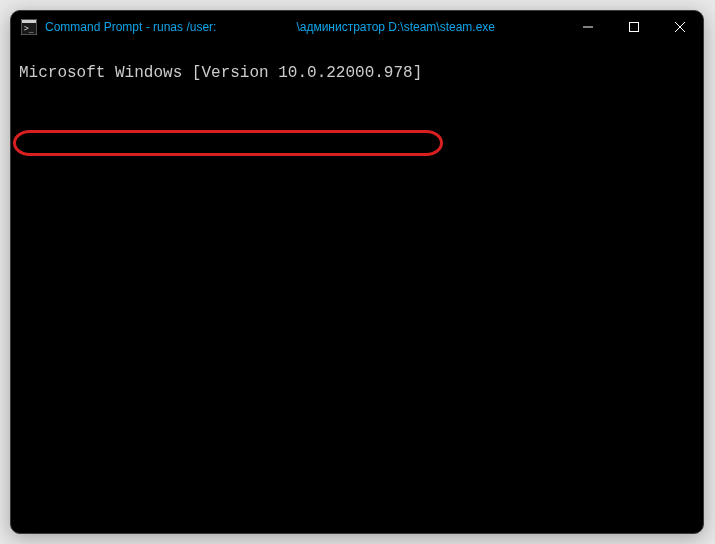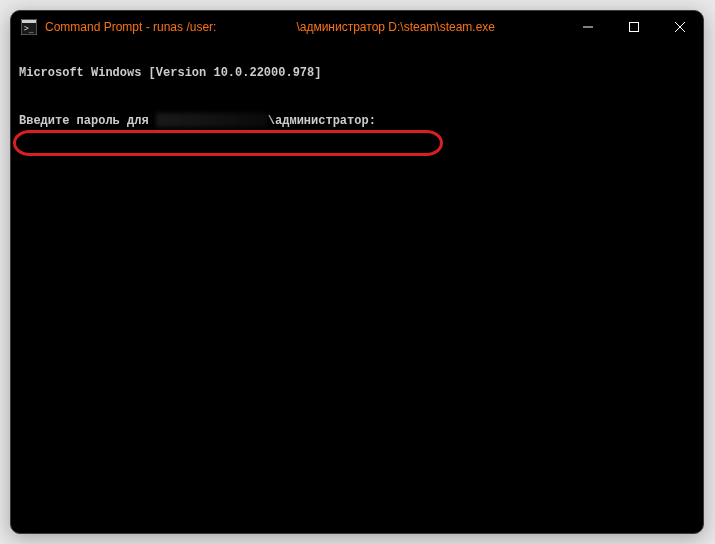--- a/index.html
+++ b/index.html
@@ -36,21 +36,21 @@
     .titlebar-icon-wrap {
       width: 16px;
       height: 16px;
       margin-left: 10px;
       margin-right: 8px;
       display: flex;
       align-items: center;
       justify-content: center;
     }
     .titlebar-title {
-      color: #f97316;
+      color: #0ea5e9;
       font-size: 12px;
       flex: 1;
       white-space: nowrap;
       overflow: hidden;
     }
     .title-blur {
       display: inline-block;
       width: 80px;
       height: 12px;
       background: #000;
@@ -67,28 +67,27 @@
       height: 32px;
       display: flex;
       align-items: center;
       justify-content: center;
       color: #ffffff;
       cursor: pointer;
     }
     .terminal {
       padding: 6px 12px 8px 8px;
       font-family: Consolas, 'Courier New', monospace;
-      font-size: 12px;
+      font-size: 16px;
       line-height: 16px;
       color: #cccccc;
       white-space: pre;
       position: relative;
       height: calc(100% - 32px);
       overflow: hidden;
-      font-weight: bold;
     }
     .line {
       white-space: pre;
     }
     .blur-inline {
       display: inline-block;
       height: 14px;
       background: linear-gradient(90deg, #1a1a1a, #0a0a0a);
       vertical-align: middle;
       border-radius: 2px;
@@ -140,16 +139,15 @@
             <line x1="0" y1="0" x2="10" y2="10" stroke="#fff" stroke-width="1"></line>
             <line x1="10" y1="0" x2="0" y2="10" stroke="#fff" stroke-width="1"></line>
           </svg>
       </div>
     </div>
   </div>
 
   <div class="terminal">
 <div class="line">Microsoft Windows [Version 10.0.22000.978]</div>
 <div class="line"></div>
-<div class="line"><span>Введите пароль для </span><span class="blur-inline blur2"></span><span>\администратор:</span></div>
     <div class="highlight-box"></div>
   </div>
 </div>
 
 </body></html>

